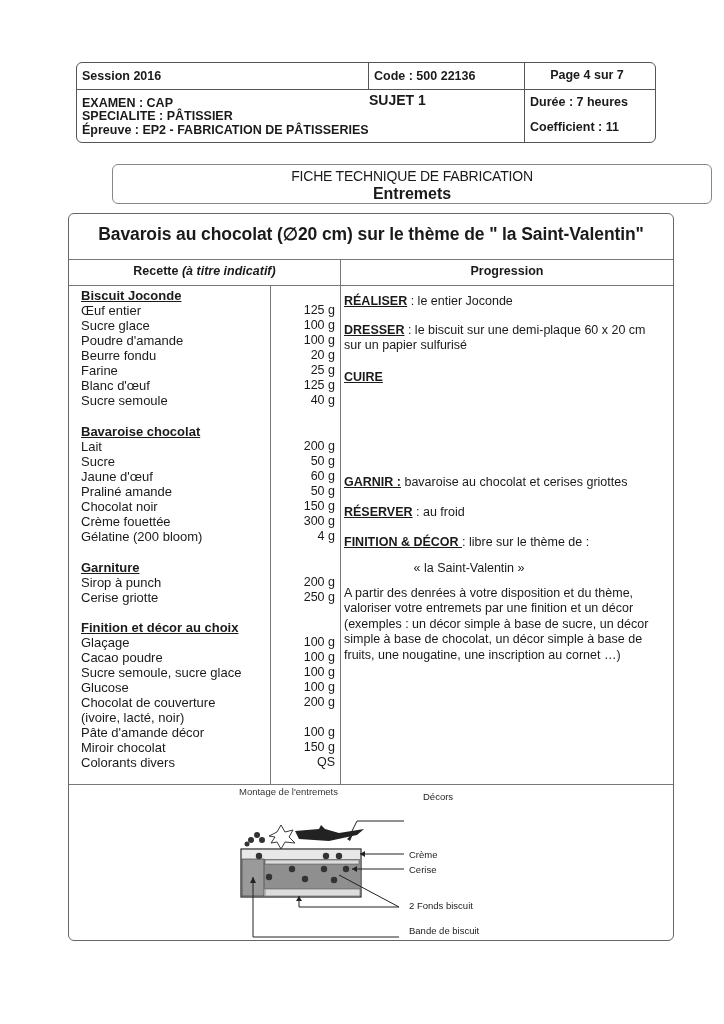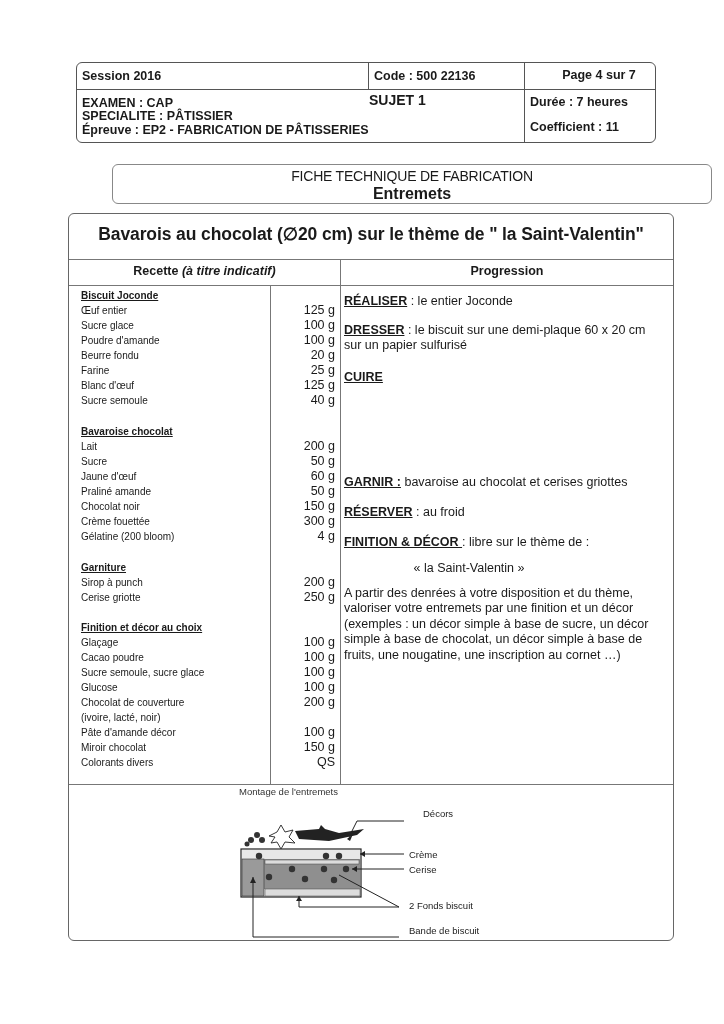--- a/index.html
+++ b/index.html
@@ -21,41 +21,41 @@
   #fiche .l2 { font-size: 16px; font-weight: bold; margin-top: 1px; }
 
   
   #main { left: 68px; top: 213px; width: 606px; height: 728px; border: 1px solid #666; box-sizing: border-box; }
   #main .hl { position: absolute; left: 0; right: 0; height: 0; border-top: 1px solid #777; }
   #main .vl { position: absolute; width: 0; border-left: 1px solid #777; }
   #title { position: absolute; left: 0; right: 0; top: 10px; text-align: center; font-size: 17.5px; font-weight: bold; letter-spacing: -0.1px; }
   .colh { position: absolute; top: 50px; font-size: 12.5px; font-weight: bold; text-align: center; }
   .colh i { font-weight: bold; font-style: italic; }
 
-  .ing { position: absolute; left: 12px; font-size: 10px; line-height: 15.2px; white-space: nowrap; }
+  .ing { position: absolute; left: 12px; font-size: 13px; line-height: 15.2px; white-space: nowrap; }
   .qty { position: absolute; right: 0; width: 60px; text-align: right; font-size: 12.5px; line-height: 15.2px; }
 
   .prog { position: absolute; left: 275px; width: 318px; font-size: 12.5px; line-height: 15.4px; }
   .prog .k { font-weight: bold; text-decoration: underline; }
 
   #diag-title { position: absolute; left: 170px; top: 572px; font-size: 9.5px; color: #333; }
   #diagram { position: absolute; left: 160px; top: 585px; }
   .dlabel { position: absolute; font-size: 9.5px; color: #222; white-space: nowrap; }
 </style>
 </head>
 <body>
 
 <div id="hdr" class="abs">
   <div class="hl" style="top:26px;"></div>
   <div class="vl" style="left:291px; top:0; height:26px;"></div>
   <div class="vl" style="left:447px;"></div>
 
   <span class="t" style="left:5px; top:6px;">Session 2016</span>
   <span class="t" style="left:297px; top:6px; font-weight:bold;">Code :  500 22136</span>
-  <span class="t" style="left:456px; width:132px; text-align:center; top:5px;">Page 4 sur 7</span>
+  <span class="t" style="left:444px; width:132px; text-align:center; top:5px;">Page 4 sur 7</span>
 
   <span class="t" style="left:5px; top:33px;">EXAMEN : CAP</span>
   <span class="t" style="left:5px; top:46px;">SPECIALITE : PÂTISSIER</span>
   <span class="t" style="left:5px; top:60px;">Épreuve : EP2 - FABRICATION DE PÂTISSERIES</span>
   <span class="t" style="left:292px; top:29px; font-size:14px;">SUJET 1</span>
   <span class="t" style="left:453px; top:32px;">Durée : 7 heures</span>
   <span class="t" style="left:453px; top:57px;">Coefficient : 11</span>
 </div>
 
 <div id="fiche" class="abs">
@@ -189,18 +189,18 @@
       <path d="M24,78 L24,138 L170,138"></path>
     </g>
     <g fill="#222">
       <polygon points="118,40 124,35 121,42"></polygon>
       <polygon points="131,55 136,52 136,58"></polygon>
       <polygon points="123,70 128,67 128,73"></polygon>
       <polygon points="70,97 67,102 73,102"></polygon>
       <polygon points="24,78 21,84 27,84"></polygon>
     </g>
   </svg>
-  <div class="dlabel" style="left:340px; top:594px;padding-left:14px;">Décors</div>
+  <div class="dlabel" style="left:340px; top:577px;padding-left:14px;">Décors</div>
   <div class="dlabel" style="left:340px; top:635px;">Crème</div>
   <div class="dlabel" style="left:340px; top:650px;">Cerise</div>
   <div class="dlabel" style="left:340px; top:686px;">2 Fonds biscuit</div>
   <div class="dlabel" style="left:340px; top:711px;">Bande de biscuit</div>
 </div>
 
 </body></html>

